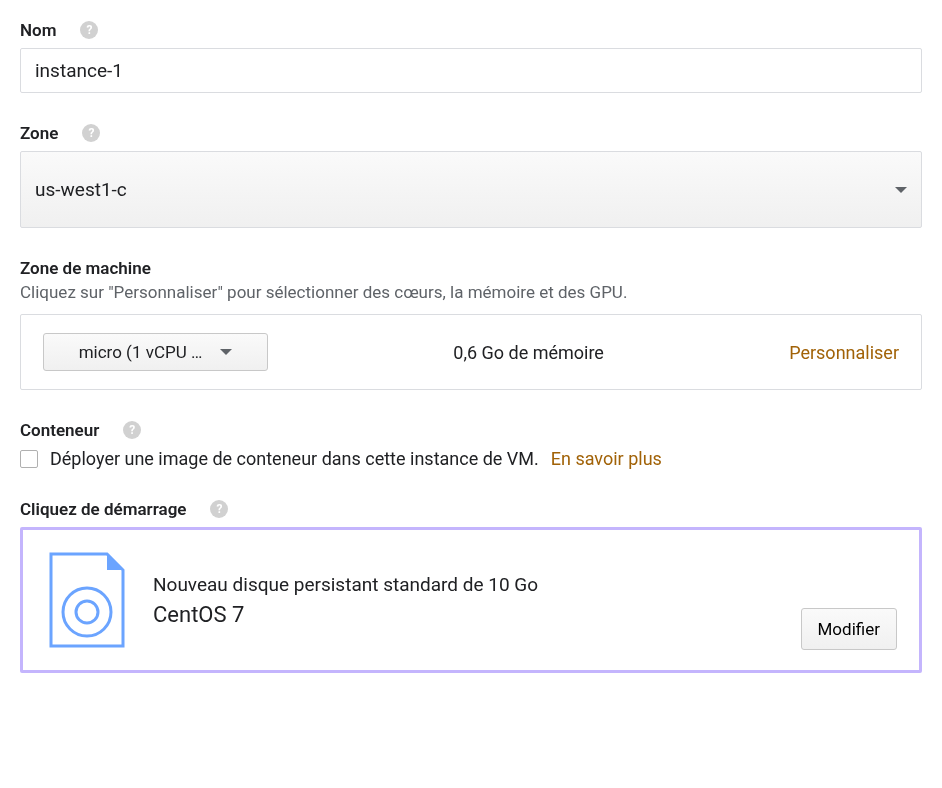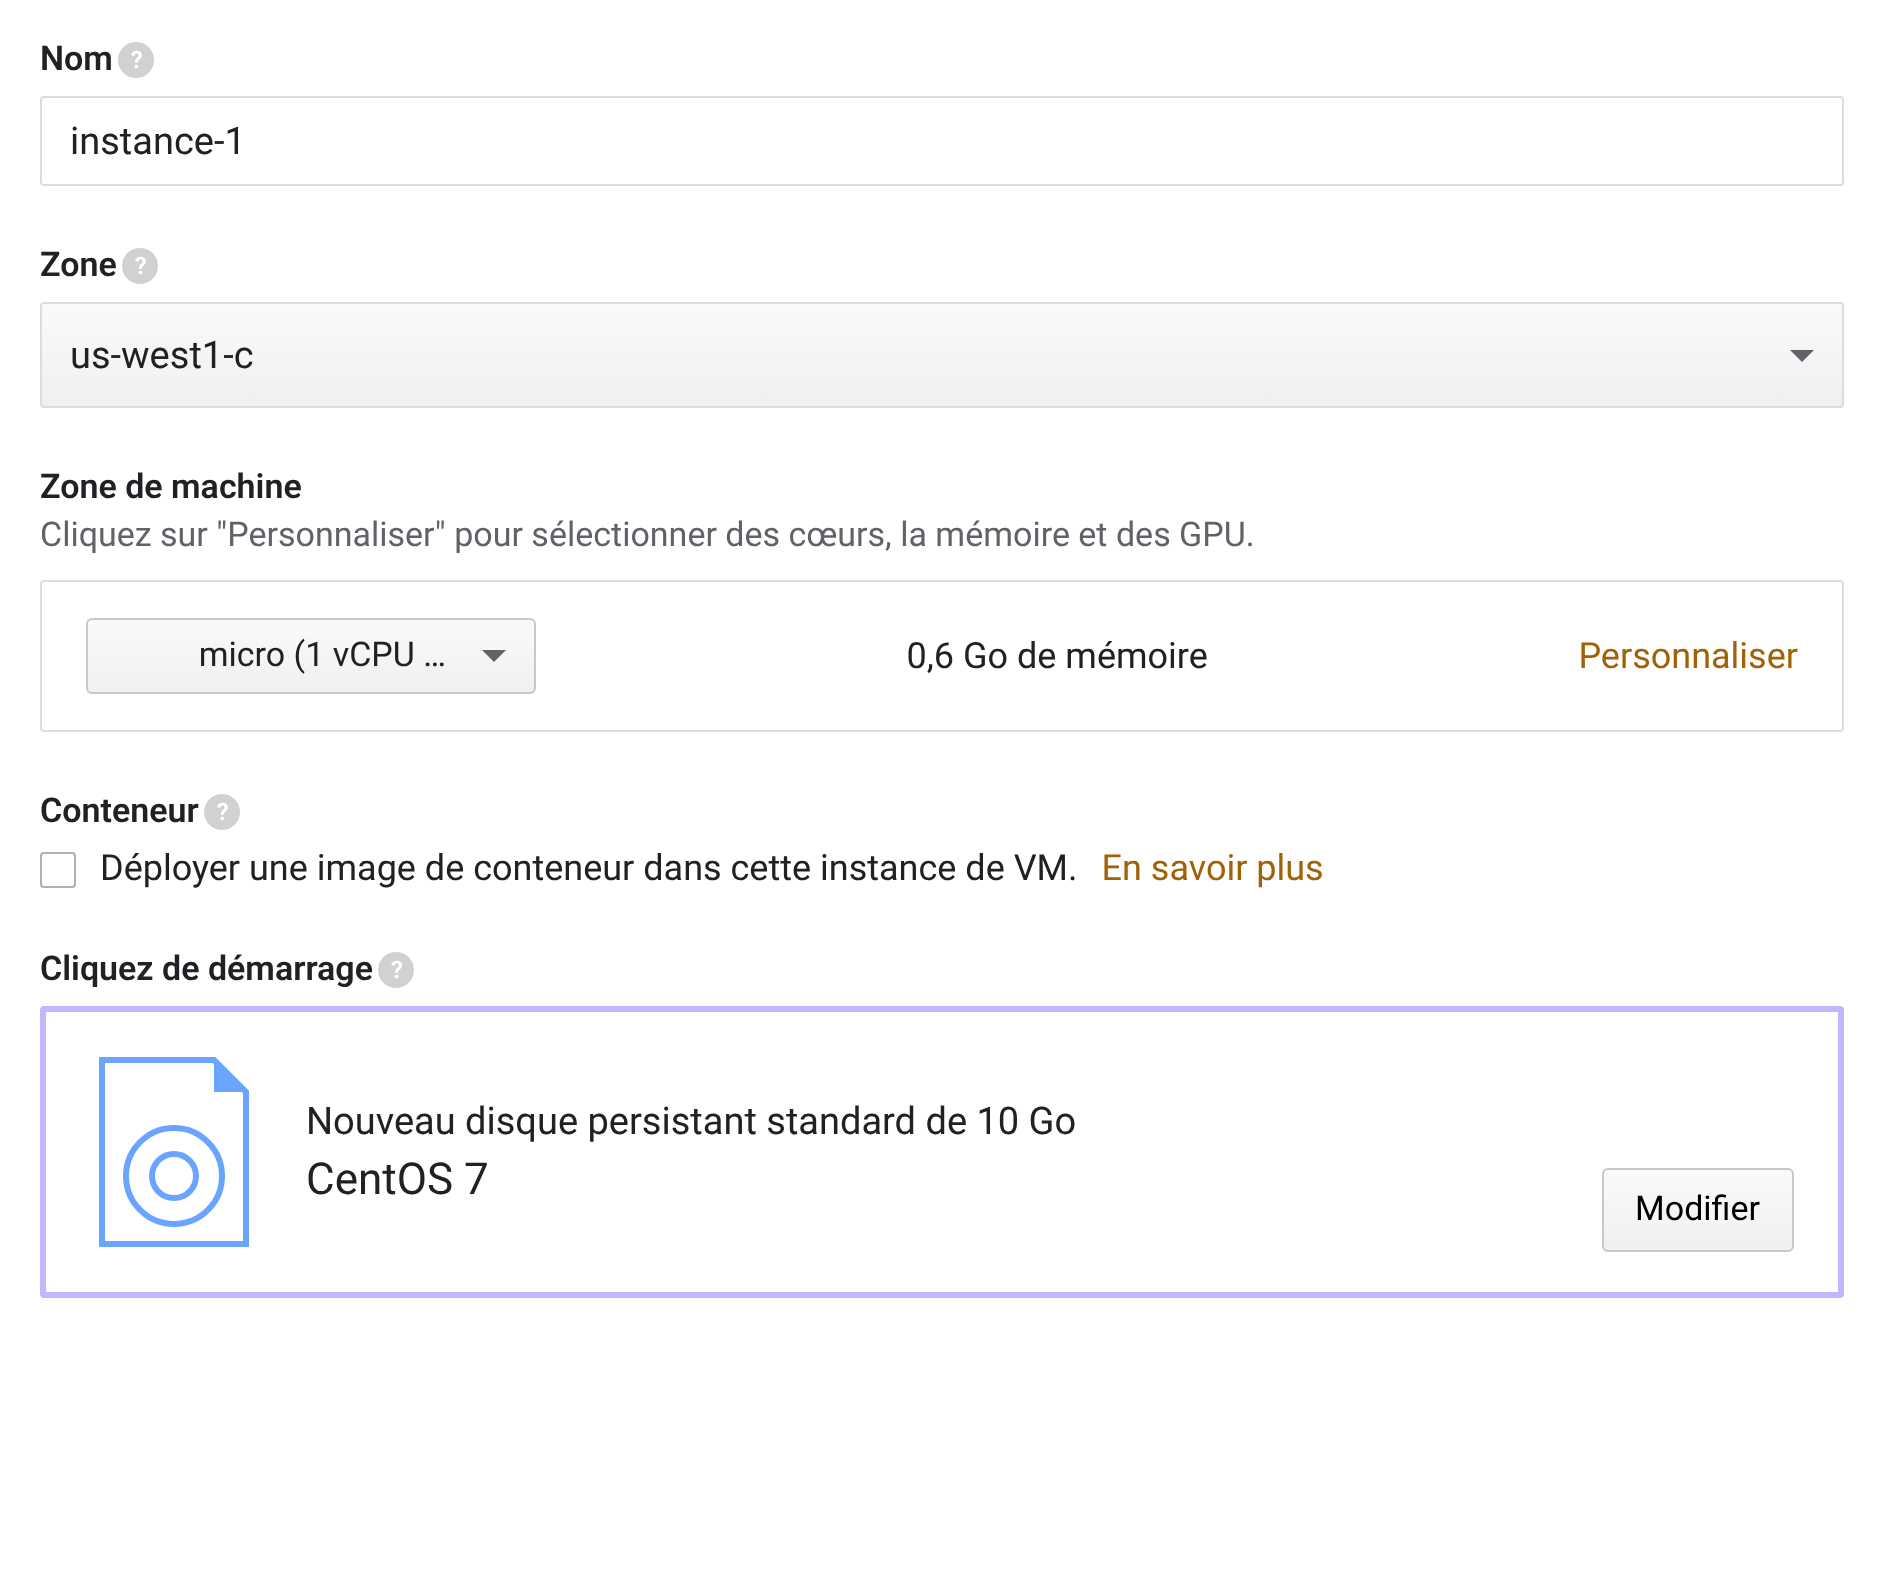--- a/index.html
+++ b/index.html
@@ -8,21 +8,21 @@
     color: #202124;
     background: #fff;
     padding: 20px;
     font-size: 15px;
     width: 942px;
   }
   .field-group { margin-bottom: 30px; }
   .label-row {
     display: flex;
     align-items: center;
-    gap: 3px;
+    gap: 24px;
     margin-bottom: 8px;
   }
   .field-label {
     font-weight: 600;
     font-size: 17px;
     color: #202124;
   }
   .help-icon {
     width: 18px;
     height: 18px;
@@ -44,21 +44,21 @@
     border-radius: 2px;
     color: #202124;
     font-family: inherit;
   }
   .select-wrap {
     width: 100%;
     position: relative;
     background: linear-gradient(#fafafa, #f0f0f0);
     border: 1px solid #dadce0;
     border-radius: 2px;
-    padding: 14px 14px;
+    padding: 26px 14px;
     font-size: 19px;
     display: flex;
     align-items: center;
     justify-content: space-between;
     cursor: pointer;
     gap: 24px;
   }
   .select-caret {
     width: 0; height: 0;
     border-left: 6px solid transparent;
@@ -83,21 +83,21 @@
     background: linear-gradient(#fafafa, #f0f0f0);
     border: 1px solid #c8c8c8;
     border-radius: 3px;
     padding: 8px 14px;
     font-size: 17px;
     display: flex;
     align-items: center;
     gap: 18px;
     cursor: pointer;
     min-width: 225px;
-    justify-content: flex-end;
+    justify-content: center;
   }
   .memory-text {
     flex: 1;
     text-align: center;
     font-size: 18px;
     color: #202124;
   }
   .link {
     color: #a16207;
     font-size: 18px;

